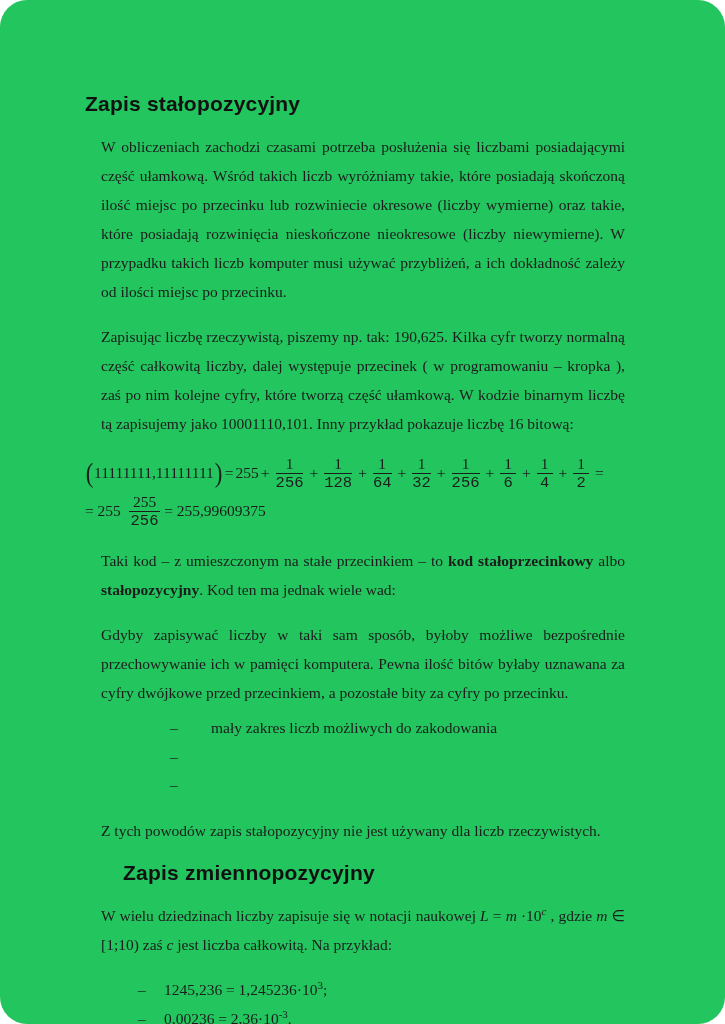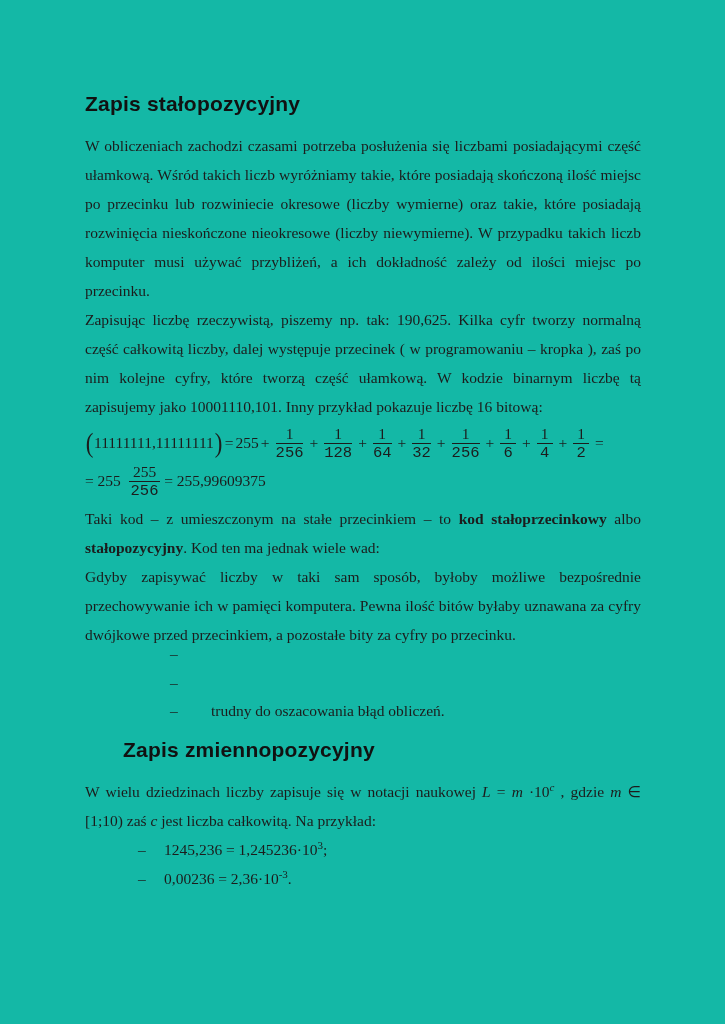--- a/index.html
+++ b/index.html
@@ -1,40 +1,41 @@
 <!DOCTYPE html>
 <html><head>
 <meta charset="utf-8">
 <style>
   html, body { margin: 0; padding: 0; background: #ffffff; }
   .page {
     position: relative;
     width: 725px;
     height: 1024px;
-    background: #14b8a6;
+    background: #22c55e;
     color: #1c1c1c;
     box-sizing: border-box;
     padding: 92px 84px 0 85px;
     overflow: hidden;
     font-family: "Liberation Serif", serif;
+    border-radius: 27px;
   }
   h1.doc-heading {
     font-family: "Liberation Sans", sans-serif;
     font-size: 21px;
     font-weight: bold;
     color: #111;
     margin: 0 0 15px 0;
     letter-spacing: 0.2px;
   }
   h1.doc-heading.second { margin-top: 12px; margin-left: 38px; }
   p.body-par {
     font-size: 15.5px;
     line-height: 29px;
     text-align: justify;
-    margin: 0;
+    margin: 16px;
   }
   .var { font-style: italic; }
   sup.exp {
     font-size: 11px;
     line-height: 0;
     vertical-align: 6px;
   }
   
   .formula {
     font-size: 15.5px;
@@ -165,30 +166,31 @@
     </div>
   </div>
 
   <p class="body-par"><span>Taki kod – z umieszczonym na stałe przecinkiem – to </span><b>kod stałoprzecinkowy</b><span> albo </span><b>stałopozycyjny</b><span>. Kod ten ma jednak wiele wad:</span></p>
 
   <p class="body-par">Gdyby zapisywać liczby w taki sam sposób, byłoby możliwe bezpośrednie przechowywanie ich w pamięci komputera. Pewna ilość bitów byłaby uznawana za cyfry dwójkowe przed przecinkiem, a pozostałe bity za cyfry po przecinku.</p>
 
   <div class="bullet-list">
     <div class="bullet-row">
       <span class="dash">–</span>
+      <span>mały zakres liczb możliwych do zakodowania</span>
     </div>
     <div class="bullet-row">
       <span class="dash">–</span>
     </div>
     <div class="bullet-row">
       <span class="dash">–</span>
-      <span>trudny do oszacowania błąd obliczeń.</span>
     </div>
   </div>
 
+  <p class="body-par">Z tych powodów zapis stałopozycyjny nie jest używany dla liczb rzeczywistych.</p>
 
   <h1 class="doc-heading second">Zapis zmiennopozycyjny</h1>
 
   <p class="body-par"><span>W wielu dziedzinach liczby zapisuje się w notacji naukowej </span><span class="var">L</span><span> = </span><span class="var">m</span><span> ·10</span><sup class="exp var">c</sup><span> , gdzie </span><span class="var">m</span><span> ∈ </span><span>[1;10)</span><span> zaś </span><span class="var">c</span><span> jest liczba całkowitą. Na przykład:</span></p>
 
   <div>
     <div class="example-row">
       <span class="dash">–</span>
       <span><span>1245,236 = 1,245236·10</span><sup class="exp">3</sup><span>;</span></span>
     </div>

